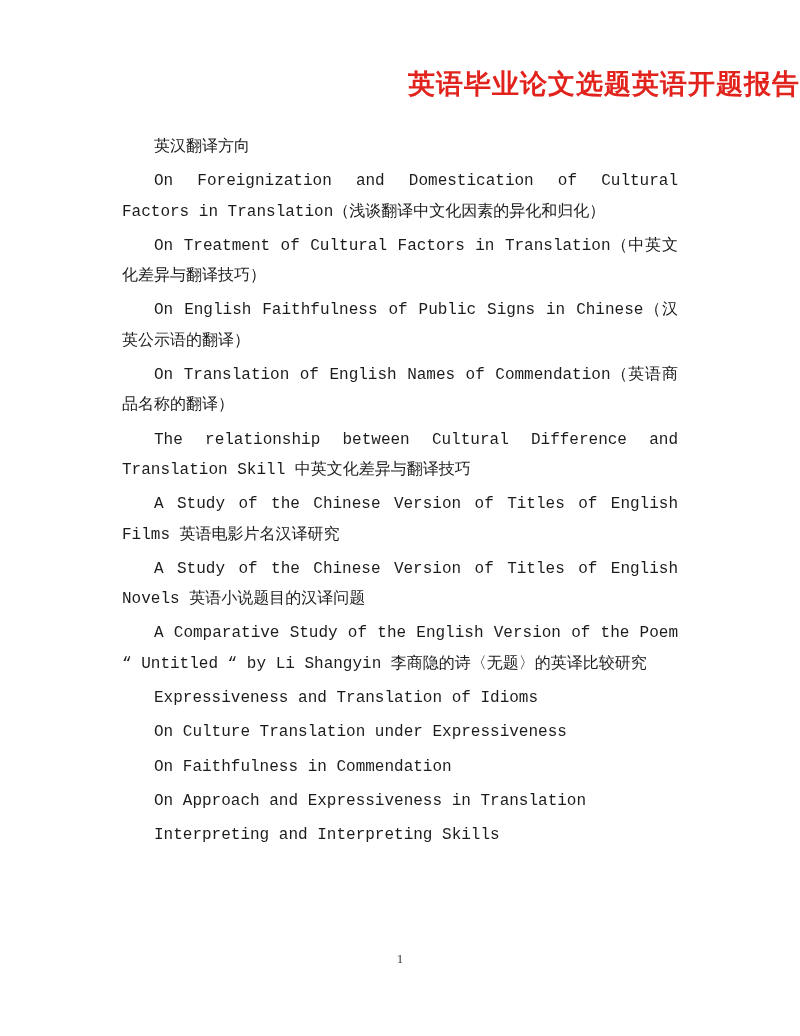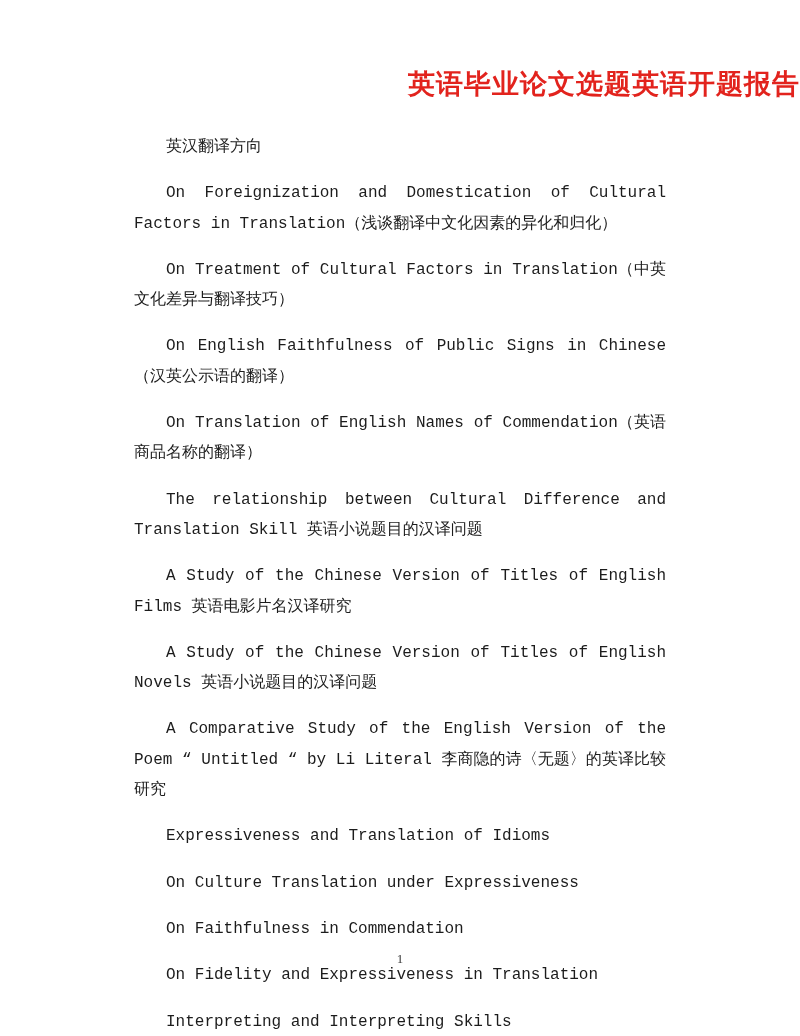--- a/index.html
+++ b/index.html
@@ -23,21 +23,21 @@
     font-family: "Liberation Sans", "DejaVu Sans", sans-serif;
     font-weight: bold;
     font-size: 27px;
     letter-spacing: 1px;
     line-height: 32px;
   }
   .doc-body {
     margin: 32px 118px 0 118px;
   }
   .para {
-    margin: 16px;
+    margin: 4px;
     text-indent: 2em;
     text-align: justify;
     font-size: 16px;
     line-height: 30.3px;
     word-break: break-word;
   }
   .page-footer {
     position: absolute;
     left: 0;
     right: 0;
@@ -53,25 +53,25 @@
 
 <div class="page">
   <h1 class="doc-title" style="color: rgb(226, 35, 29);">英语毕业论文选题英语开题报告</h1>
 
   <div class="doc-body">
       <p class="para">英汉翻译方向</p>
       <p class="para">On Foreignization and Domestication of Cultural Factors in Translation（浅谈翻译中文化因素的异化和归化）</p>
       <p class="para">On Treatment of Cultural Factors in Translation（中英文化差异与翻译技巧）</p>
       <p class="para">On English Faithfulness of Public Signs in Chinese（汉英公示语的翻译）</p>
       <p class="para">On Translation of English Names of Commendation（英语商品名称的翻译）</p>
-      <p class="para">The relationship between Cultural Difference and Translation Skill 英语小说题目的汉译问题</p>
+      <p class="para">The relationship between Cultural Difference and Translation Skill 中英文化差异与翻译技巧</p>
       <p class="para">A Study of the Chinese Version of Titles of English Films 英语电影片名汉译研究</p>
       <p class="para">A Study of the Chinese Version of Titles of English Novels 英语小说题目的汉译问题</p>
-      <p class="para">A Comparative Study of the English Version of the Poem “ Untitled “ by Li Literal 李商隐的诗〈无题〉的英译比较研究</p>
+      <p class="para">A Comparative Study of the English Version of the Poem “ Untitled “ by Li Shangyin 李商隐的诗〈无题〉的英译比较研究</p>
       <p class="para">Expressiveness and Translation of Idioms</p>
       <p class="para">On Culture Translation under Expressiveness</p>
       <p class="para">On Faithfulness in Commendation</p>
-      <p class="para">On Fidelity and Expressiveness in Translation</p>
+      <p class="para">On Approach and Expressiveness in Translation</p>
       <p class="para">Interpreting and Interpreting Skills</p>
     </div>
 
   <div class="page-footer">1</div>
 </div>
 
 </body></html>

